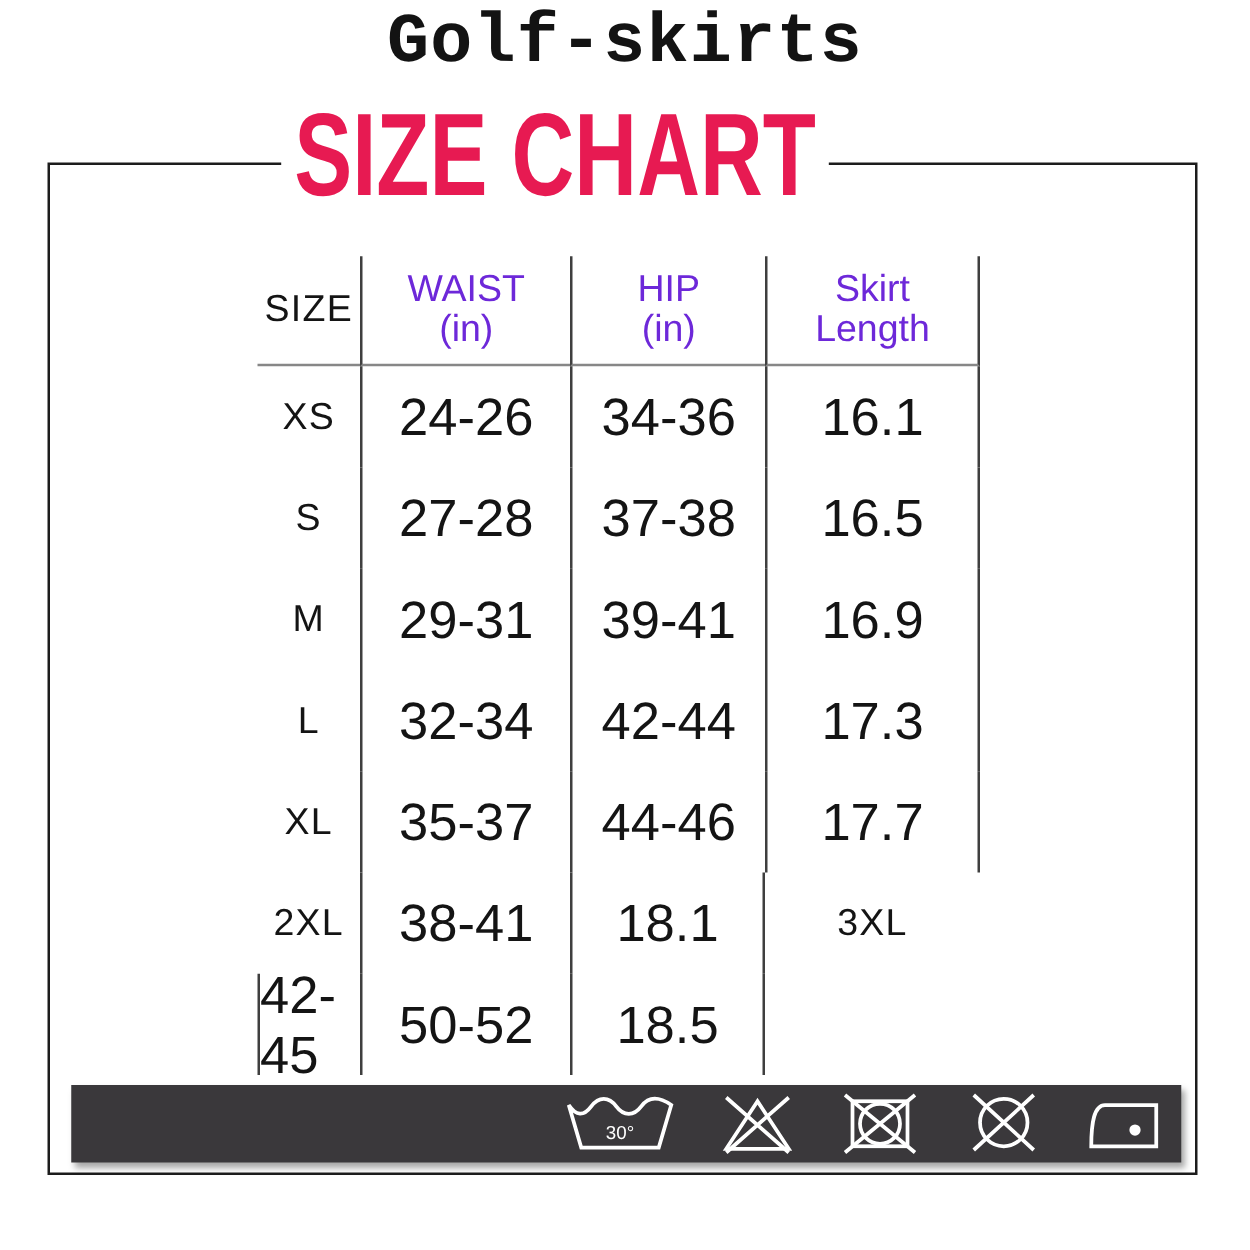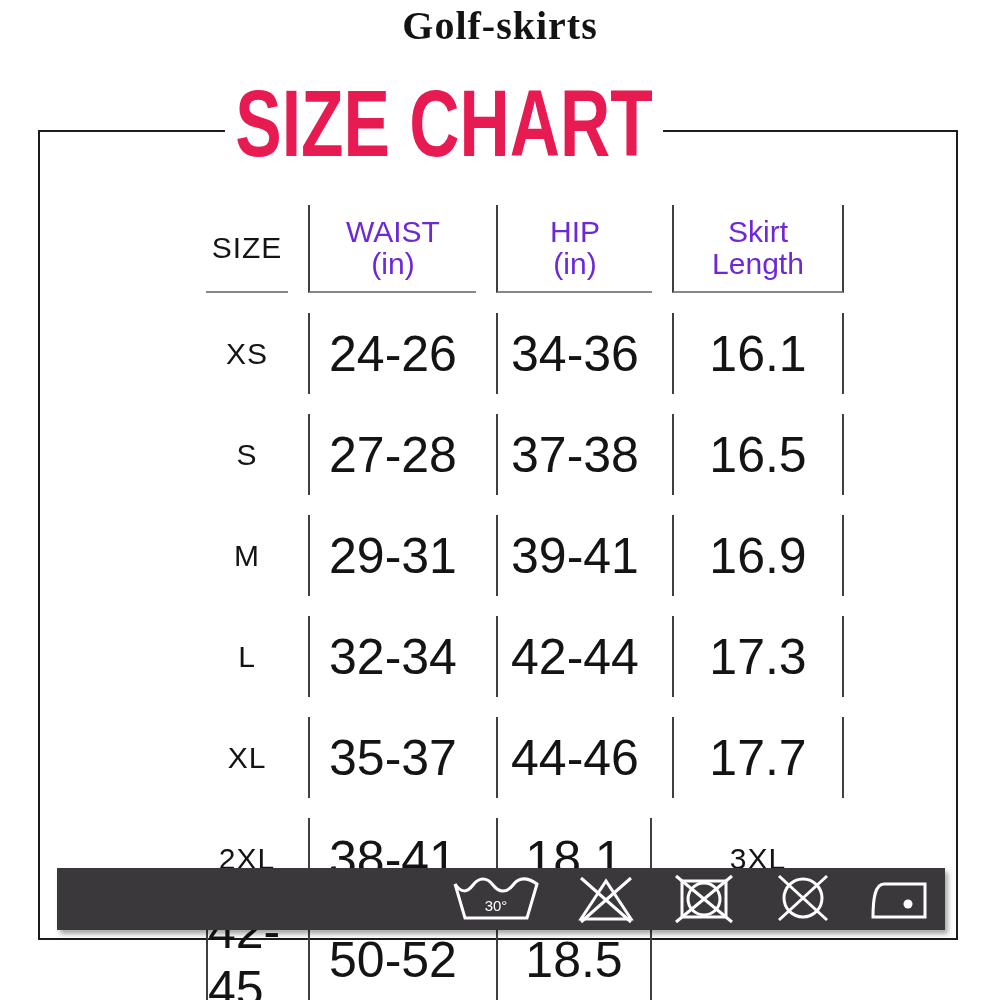--- a/index.html
+++ b/index.html
@@ -7,23 +7,23 @@
     width:1000px; height:1000px;
     background:#ffffff;
     font-family:"Liberation Sans", sans-serif;
     position:relative;
     overflow:hidden;
   }
 
   .brand-title {
     position:absolute; top:2px; left:0; width:100%;
     text-align:center;
-    font-family:Liberation Serif, serif;
+    font-family:Liberation Mono, monospace;
     font-weight:700;
-    font-size:40px;
+    font-size:56px;
     color:#131313;
     letter-spacing:1px;
   }
 
   .frame {
     position:absolute;
     left:38px; top:130px;
     width:920px; height:810px;
     box-sizing:border-box;
     border:2px solid #1c1c1c;
@@ -45,39 +45,38 @@
     white-space:nowrap;
   }
 
   .size-grid {
     position:absolute;
     left:206px; top:205px;
     display:grid;
     grid-template-columns:82px 168px 156px 172px;
     grid-template-rows:88px repeat(7, 81px);
     z-index:1;
-    gap:20px;
   }
   .cell {
     display:flex; align-items:center; justify-content:center;
     box-sizing:border-box;
   }
   .v-line   { border-left:2px solid #3f3f3f; }
   .v-line-r { border-right:2px solid #3f3f3f; }
   .header-cell {
     flex-direction:column;
     border-bottom:2px solid #878787;
     font-size:30px;
     line-height:1.08;
     font-weight:400;
   }
   .header-black { color:#141414; letter-spacing:1px; }
   .header-pink  { color:#6d28d9; }
   .size-label { font-size:30px; color:#141414; letter-spacing:1px; }
-  .value      { font-size:50px; color:#141414; }
+  .value      { font-size:42px; color:#141414; }
 
   .care-bar {
     position:absolute;
     left:57px; top:868px;
     width:888px; height:62px;
     background:#3a383b;
     box-shadow:3px 4px 5px rgba(0,0,0,0.35);
     display:flex; align-items:center; justify-content:flex-end;
     gap:33px;
     padding-right:16px;

